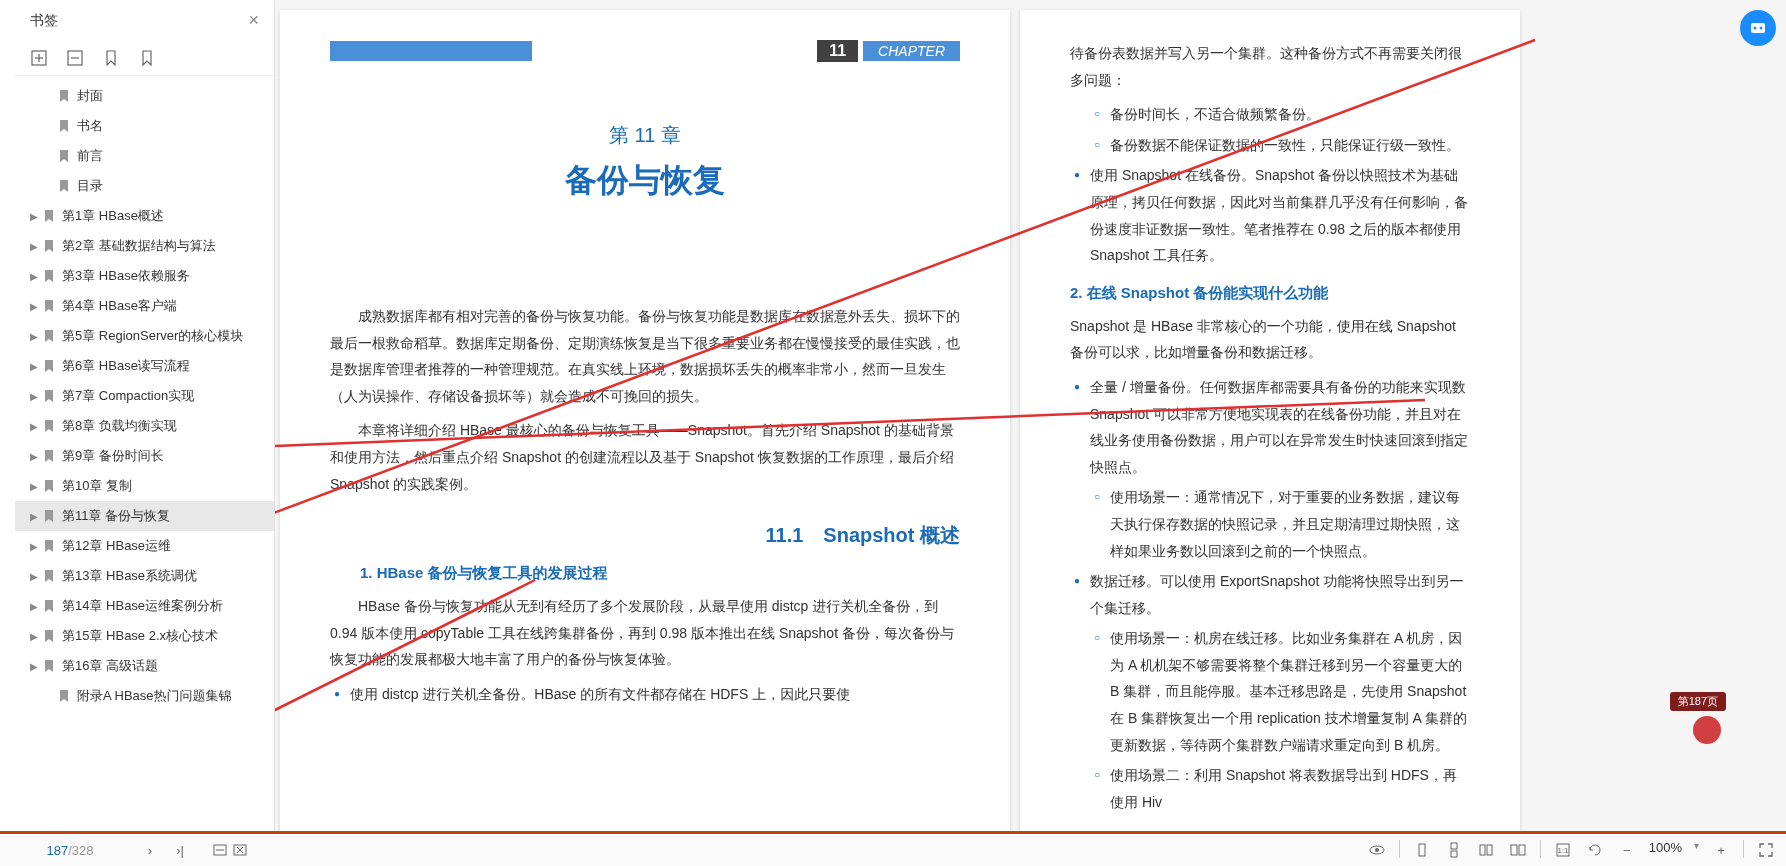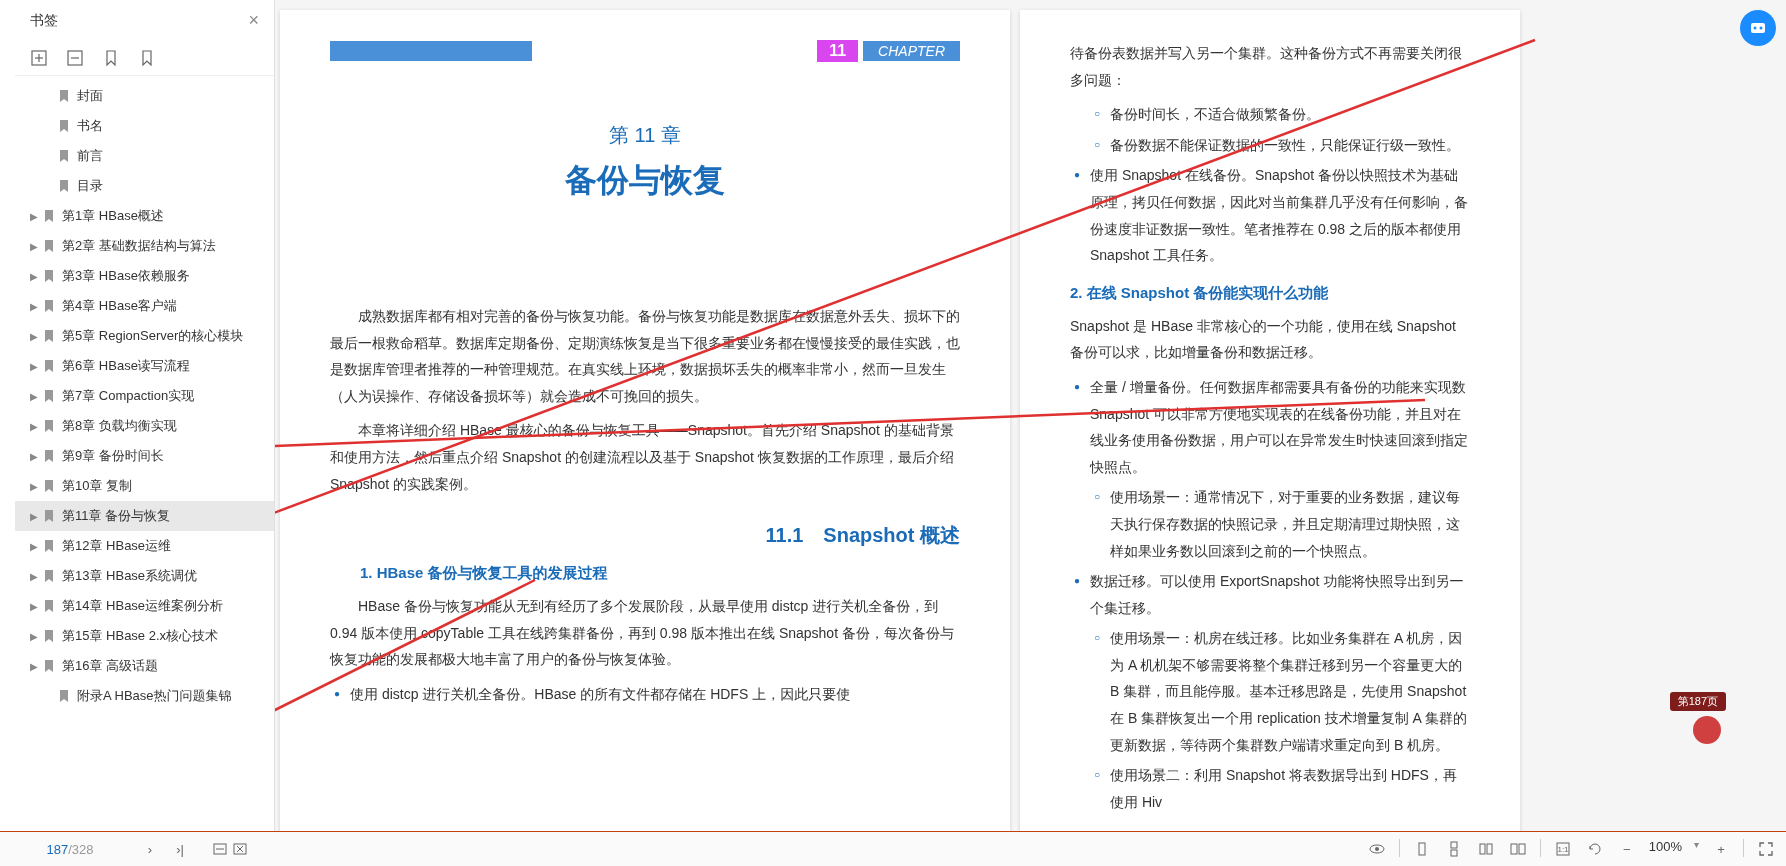--- a/index.html
+++ b/index.html
@@ -24,21 +24,21 @@
     .bm-icon svg { width: 14px; height: 14px; fill: #888; }
     
     
     .content { flex: 1; background: #f5f5f5; display: flex; overflow: hidden; position: relative; }
     .page { background: #fff; margin: 10px 5px; box-shadow: 0 1px 4px rgba(0,0,0,0.15); padding: 30px 50px; overflow: hidden; position: relative; }
     .page-left { width: 730px; }
     .page-right { width: 500px; }
     
     .chapter-banner { display: flex; align-items: center; margin-bottom: 60px; }
     .banner-bar { height: 20px; background: #4a90d9; flex: 1; }
-    .banner-num { background: #d946ef; color: #fff; padding: 2px 12px; font-weight: bold; font-size: 16px; margin: 0 5px; }
+    .banner-num { background: #404040; color: #fff; padding: 2px 12px; font-weight: bold; font-size: 16px; margin: 0 5px; }
     .banner-chapter { background: #4a90d9; color: #fff; padding: 2px 15px; font-style: italic; font-size: 14px; }
     
     .chapter-heading { text-align: center; margin-bottom: 100px; }
     .chapter-num { font-size: 20px; color: #1a6bb8; margin-bottom: 10px; }
     .chapter-title { font-size: 32px; color: #1a6bb8; font-weight: bold; }
     
     .body-text { font-size: 14px; line-height: 1.9; color: #333; text-indent: 2em; margin-bottom: 8px; }
     .body-text.no-indent { text-indent: 0; }
     
     .section-heading { font-size: 20px; color: #1a6bb8; font-weight: bold; margin: 25px 0 15px; text-align: right; }
@@ -51,21 +51,21 @@
     
     
     .watermark { position: absolute; bottom: 120px; right: 60px; font-size: 32px; color: rgba(150, 200, 80, 0.85); font-weight: bold; font-style: italic; pointer-events: none; z-index: 10; }
     .watermark-icon { display: inline-block; width: 28px; height: 28px; background: #d04040; border-radius: 50%; vertical-align: middle; margin-right: 5px; position: relative; }
     .page-badge { position: absolute; bottom: 155px; right: 60px; background: #7f1d1d; color: #fff; font-size: 11px; padding: 2px 8px; border-radius: 3px; z-index: 9; }
     
     
     .arrow { position: absolute; pointer-events: none; z-index: 5; }
     
     
-    .bottom-bar { position: absolute; bottom: 0; left: 0; right: 0; height: 35px; background: #fafafa; border-top: 1px solid #c2410c; display: flex; align-items: center; padding: 0 10px; font-size: 13px; }
+    .bottom-bar { position: absolute; bottom: 0; left: 0; right: 0; height: 35px; background: #fafafa; border-top: 3px solid #c2410c; display: flex; align-items: center; padding: 0 10px; font-size: 13px; }
     .page-info { width: 120px; text-align: center; }
     .page-current { color: #1a6bb8; }
     .page-total { color: #999; }
     .nav-btns { display: flex; gap: 10px; margin-left: 10px; }
     .nav-btn { width: 20px; height: 20px; display: flex; align-items: center; justify-content: center; color: #666; cursor: pointer; }
     .toolbar-right { margin-left: auto; display: flex; align-items: flex-start; gap: 12px; }
     .tb-icon { width: 20px; height: 20px; display: flex; align-items: center; justify-content: center; color: #666; cursor: pointer; }
     .zoom-info { font-size: 13px; color: #333; }
     .divider { width: 1px; height: 18px; background: #ccc; }
     

